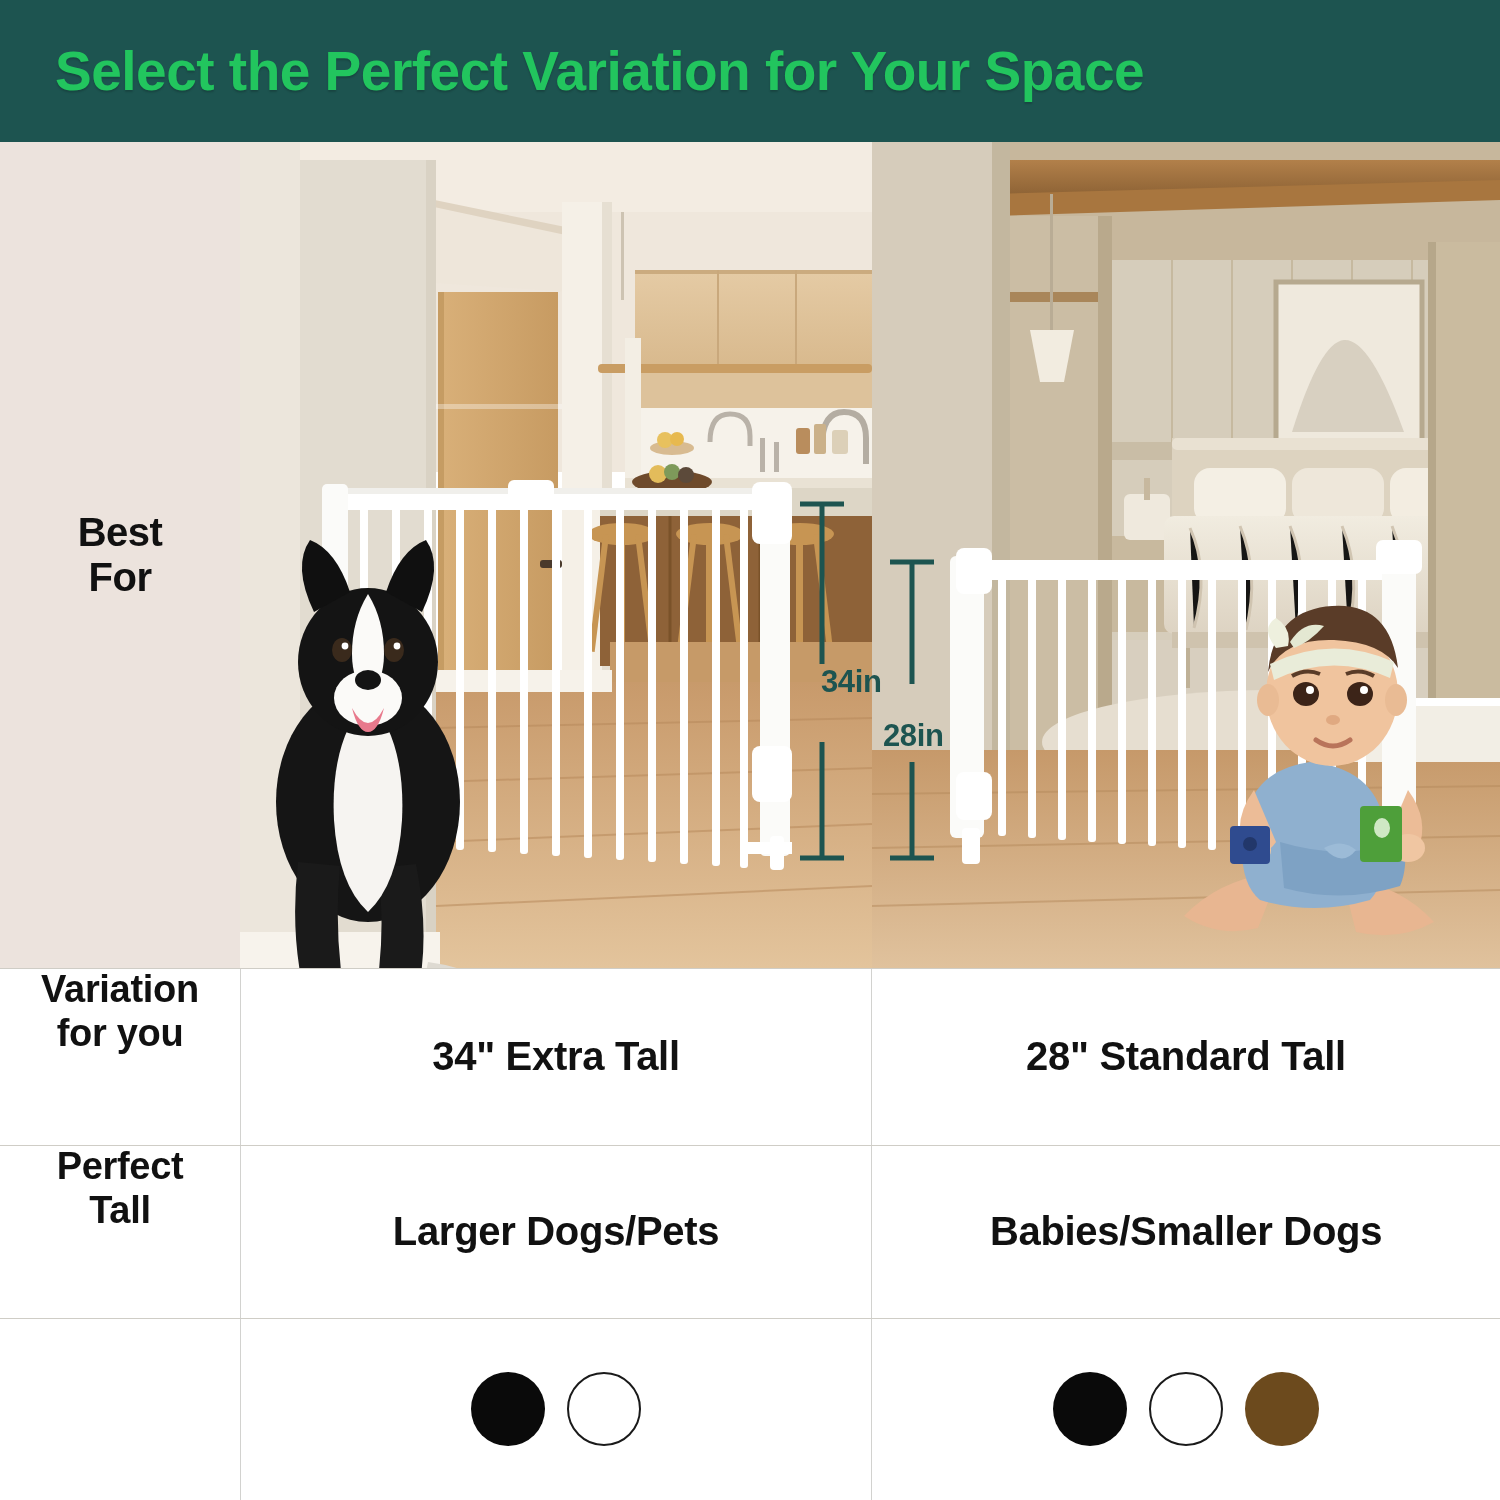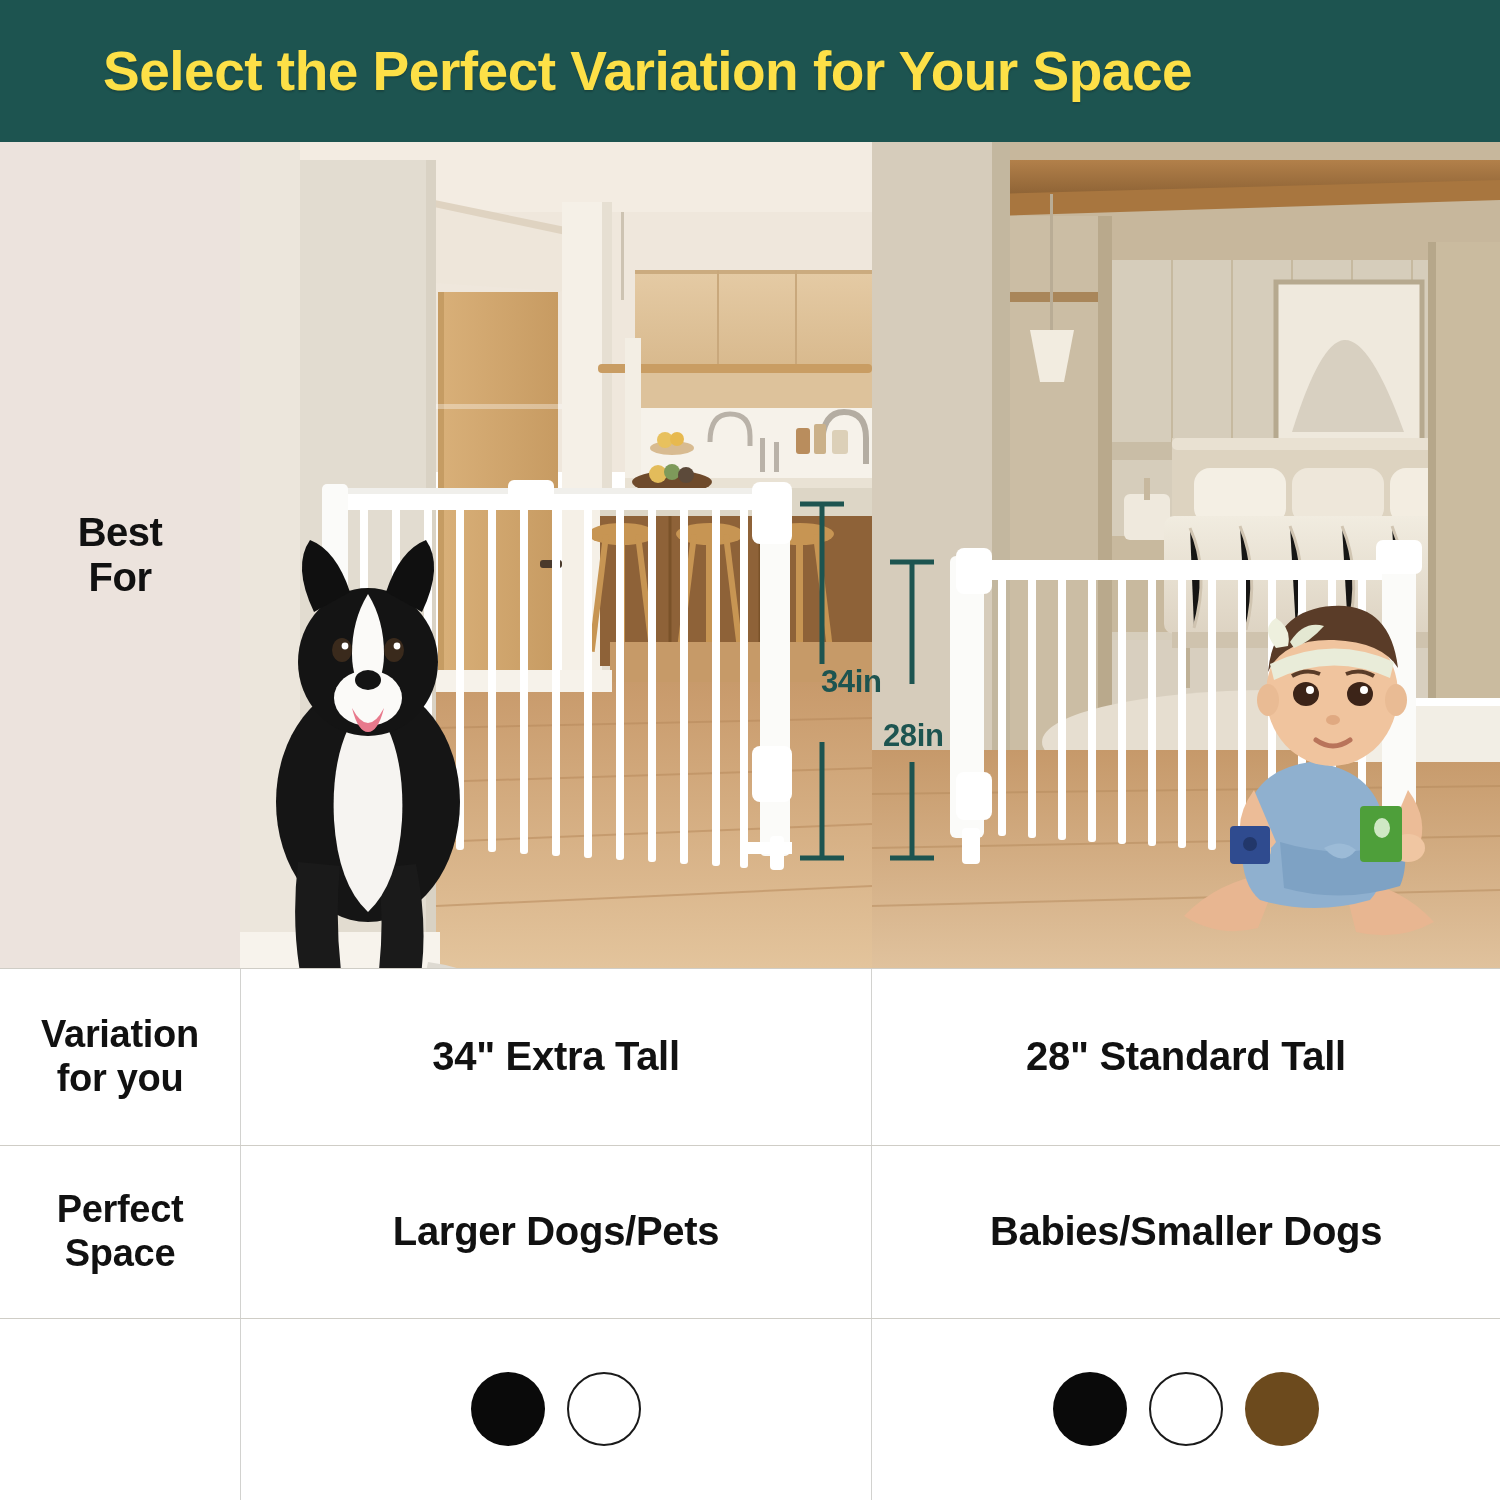--- a/index.html
+++ b/index.html
@@ -11,28 +11,27 @@
   }
   .sheet { position:relative; width:1500px; height:1500px; background:#fff; }
 
   
   .header {
     position:absolute; left:0; top:0; width:1500px; height:142px;
     background:#1d5450;
     display:flex; align-items:center;
   }
   .header-title {
-    color:#fde047;
+    color:#22c55e;
     font-size:55px;
     font-weight:bold;
     letter-spacing:-0.5px;
     padding-left:55px;
     white-space:nowrap;
     text-shadow:0 2px 2px rgba(0,0,0,.18);
-    margin-left:48px;
   }
 
   
   .grid {
     position:absolute; left:0; top:142px; width:1500px; height:1358px;
   }
   .vline { position:absolute; width:1px; background:#d2d2cf; }
   .hline { position:absolute; height:1px; background:#cfcdc6; }
 
   
@@ -46,21 +45,21 @@
     font-size:40px; font-weight:bold; color:#111; line-height:1.12;
     text-align:center; letter-spacing:-0.5px;
   }
   .photo { position:absolute; top:0; height:826px; overflow:hidden; }
   .photo-left  { left:240px;  width:632px; }
   .photo-right { left:872px;  width:628px; }
 
   
   .rowlabel-cell {
     position:absolute; left:0; width:240px;
-    display:flex; align-items:center; justify-content:center;
+    display:flex; align-items:flex-start; justify-content:center;
   }
   .rowlabel {
     font-size:38px; font-weight:bold; color:#111; line-height:1.15;
     text-align:center; letter-spacing:-0.3px;
   }
   .cell-val {
     position:absolute; display:flex; align-items:center; justify-content:center;
   }
   .val-text {
     font-size:40px; font-weight:bold; color:#111; letter-spacing:-0.3px;
@@ -467,21 +466,21 @@
     <div class="cell-val r2 col-a">
       <div class="val-text">34" Extra Tall</div>
     </div>
     <div class="cell-val r2 col-b">
       <div class="val-text">28" Standard Tall</div>
     </div>
 
     <div class="rowlabel-cell r3">
       <div class="rowlabel">
         <span>Perfect</span><br>
-        <span>Space</span>
+        <span>Tall</span>
       </div>
     </div>
     <div class="cell-val r3 col-a">
       <div class="val-text">Larger Dogs/Pets</div>
     </div>
     <div class="cell-val r3 col-b">
       <div class="val-text">Babies/Smaller Dogs</div>
     </div>
 
     <div class="cell-val r4 col-a">

